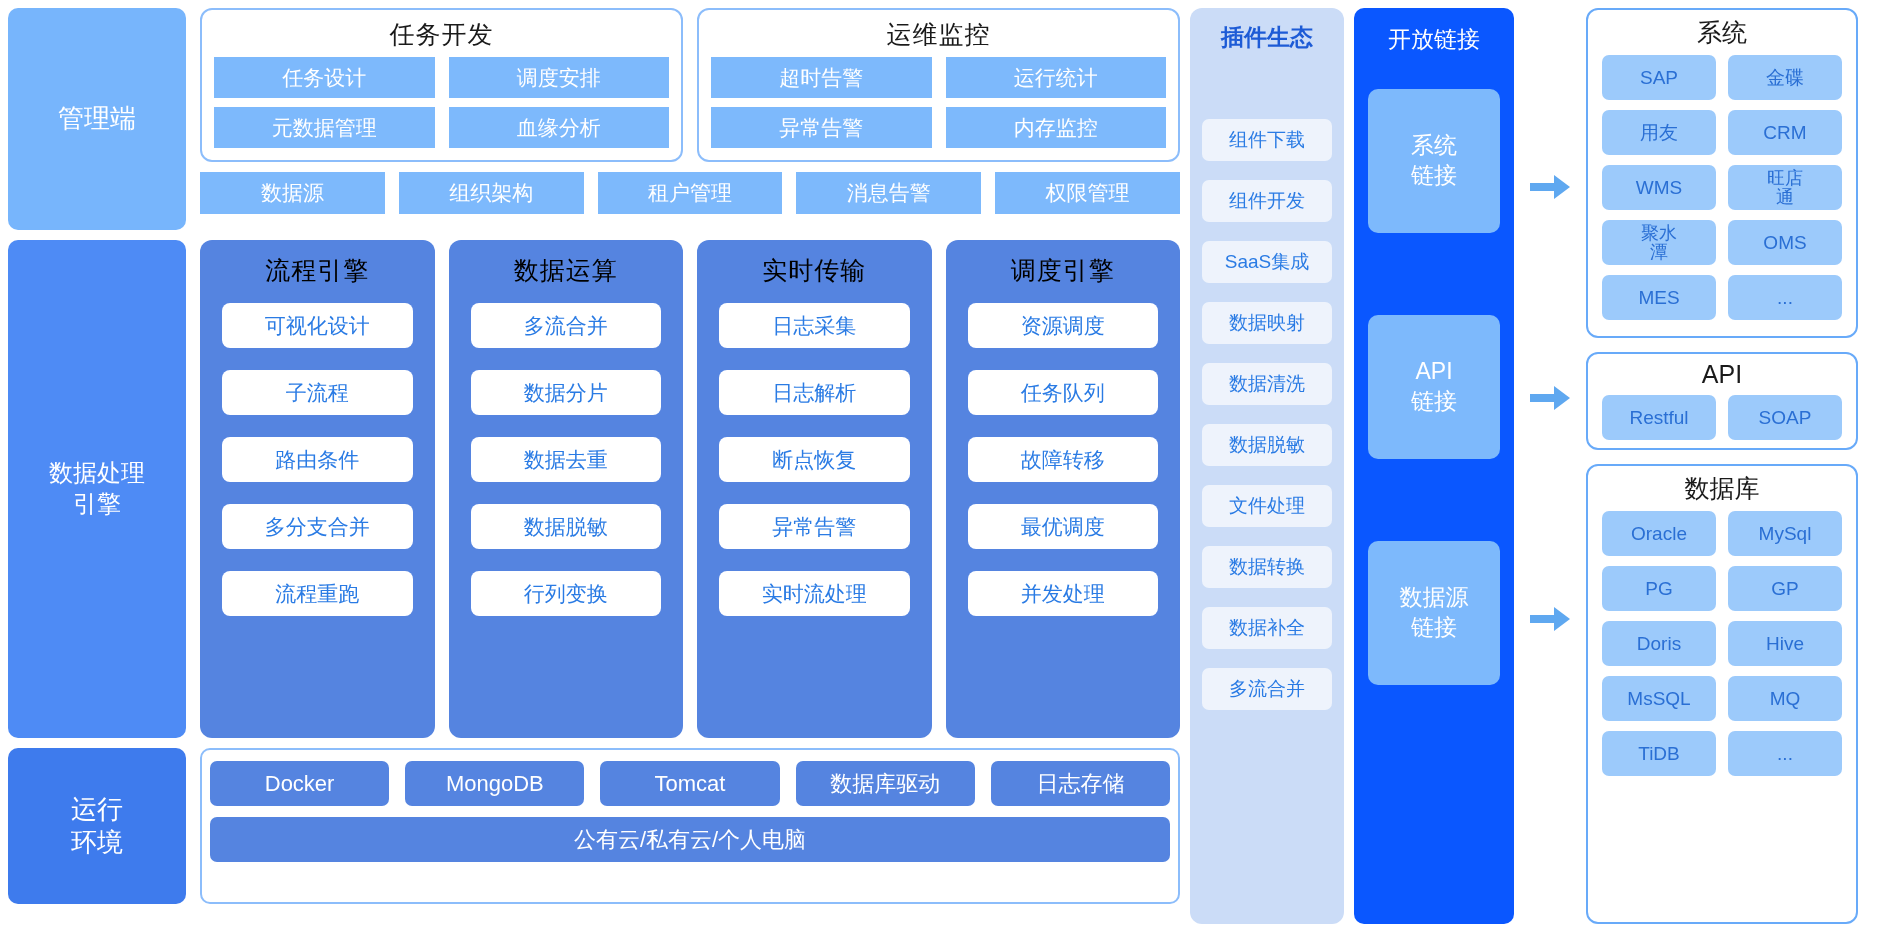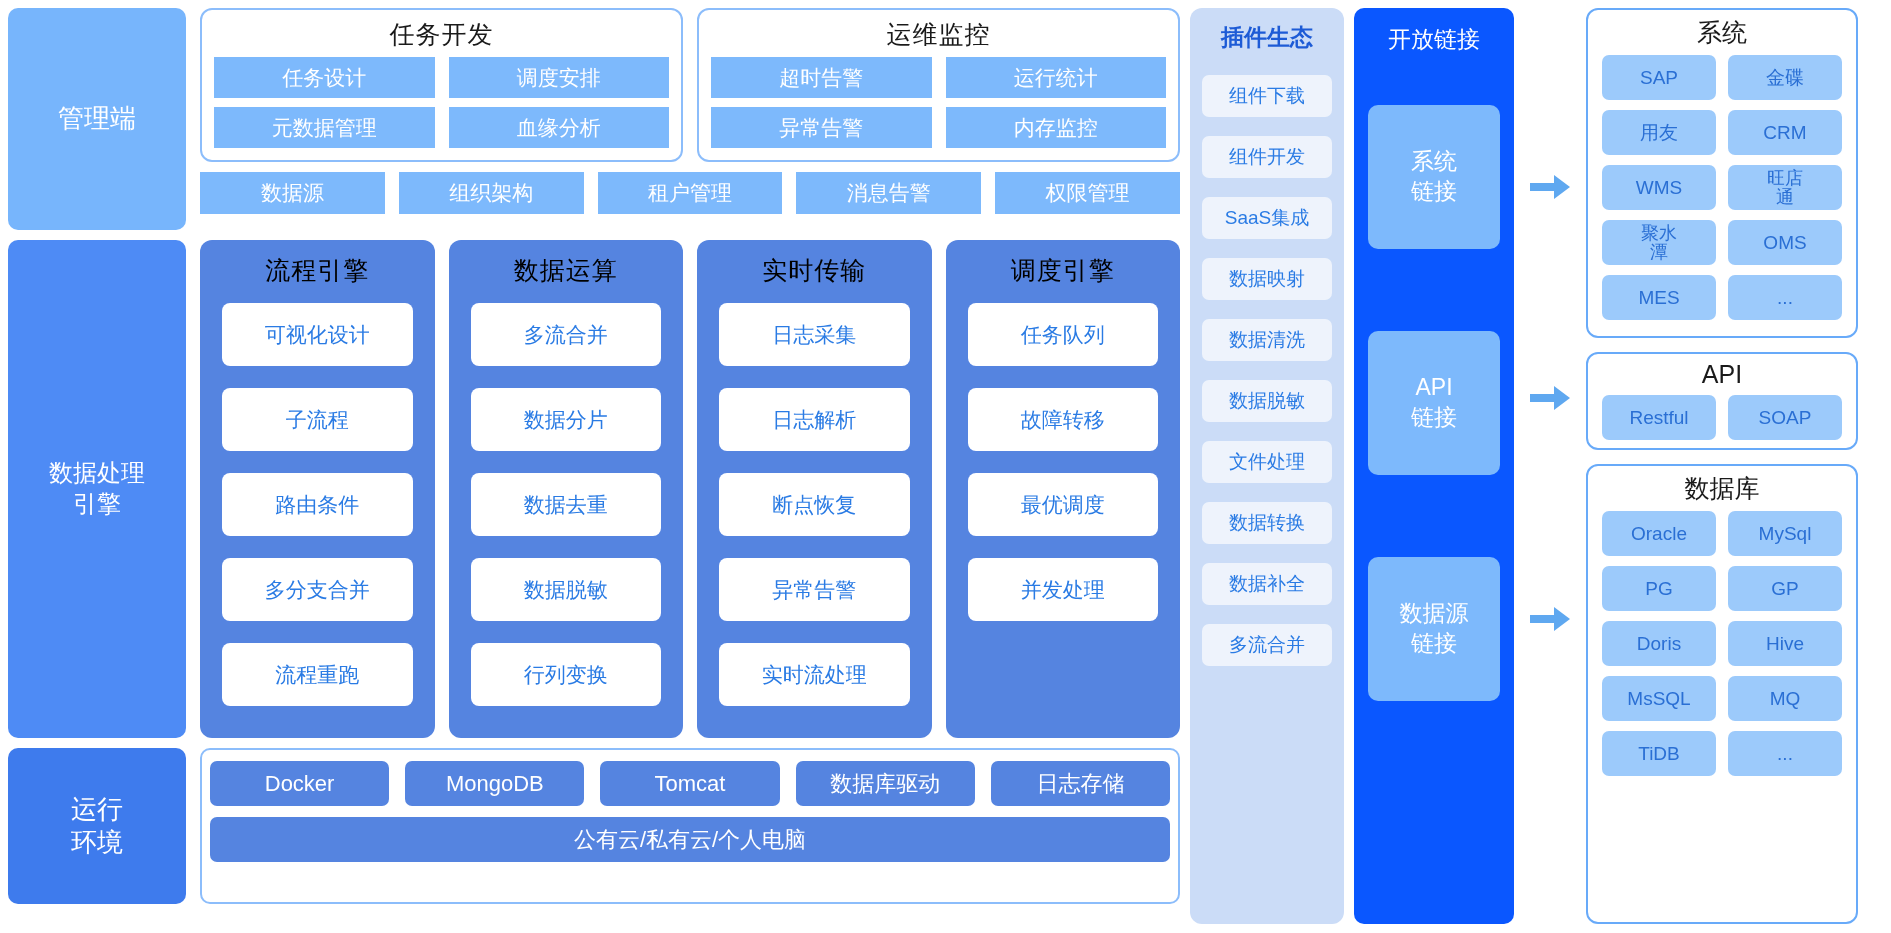--- a/index.html
+++ b/index.html
@@ -84,21 +84,21 @@
     font-size: 25px;
     text-align: center;
     margin-bottom: 16px;
     letter-spacing: 1px;
   }
   .engine-items { display: flex; flex-direction: column; gap: 22px; flex: 1; }
   .eitem {
     background: #ffffff;
     color: #2a7be4;
     border-radius: 8px;
-    height: 63px;
+    height: 45px;
     display: flex; align-items: center; justify-content: center;
     font-size: 21px;
   }
 
   
   .runtime-panel {
     flex: 1;
     border: 2px solid #8CBDFB;
     border-radius: 10px;
     background: #fff;
@@ -135,21 +135,21 @@
     align-items: stretch;
     height: 916px;
   }
   .plugins-title {
     color: #1D5BD6;
     font-size: 23px;
     font-weight: bold;
     text-align: center;
     margin-bottom: 22px;
   }
-  .plugins-list { display: flex; flex-direction: column; gap: 19px; flex: 1; }
+  .plugins-list { display: flex; flex-direction: column; gap: 19px; flex: 1; margin-top: 44px; }
   .pitem {
     background: #EEF3FC;
     color: #2a7be4;
     border-radius: 7px;
     height: 42px;
     display: flex; align-items: center; justify-content: center;
     font-size: 19px;
   }
 
   
@@ -158,21 +158,21 @@
     background: #0A57FF;
     border-radius: 10px;
     padding: 16px 14px 20px;
     display: flex; flex-direction: column;
     height: 916px;
   }
   .openlink-title {
     color: #ffffff;
     font-size: 23px;
     text-align: center;
-    margin-bottom: 50px;
+    margin-bottom: 34px;
   }
   .ol-items { display: flex; flex-direction: column; gap: 82px; flex: 1; }
   .ol-box {
     background: #7DB9FC;
     color: #ffffff;
     border-radius: 10px;
     height: 144px;
     display: flex; align-items: center; justify-content: center;
     text-align: center;
     font-size: 23px;
@@ -312,20 +312,21 @@
             <div class="eitem">日志解析</div>
             <div class="eitem">断点恢复</div>
             <div class="eitem">异常告警</div>
             <div class="eitem">实时流处理</div>
           </div>
         </div>
 
         <div class="engine">
           <div class="engine-title">调度引擎</div>
           <div class="engine-items">
+            <div class="eitem">资源调度</div>
             <div class="eitem">任务队列</div>
             <div class="eitem">故障转移</div>
             <div class="eitem">最优调度</div>
             <div class="eitem">并发处理</div>
           </div>
         </div>
 
       </div>
     </div>
 

